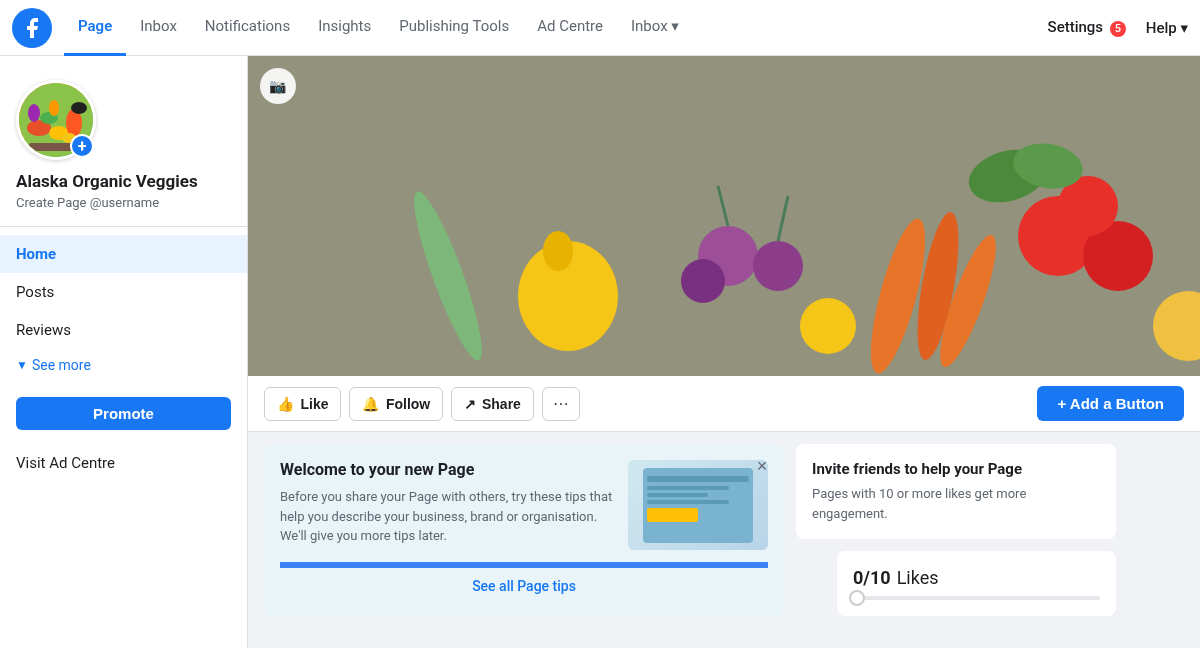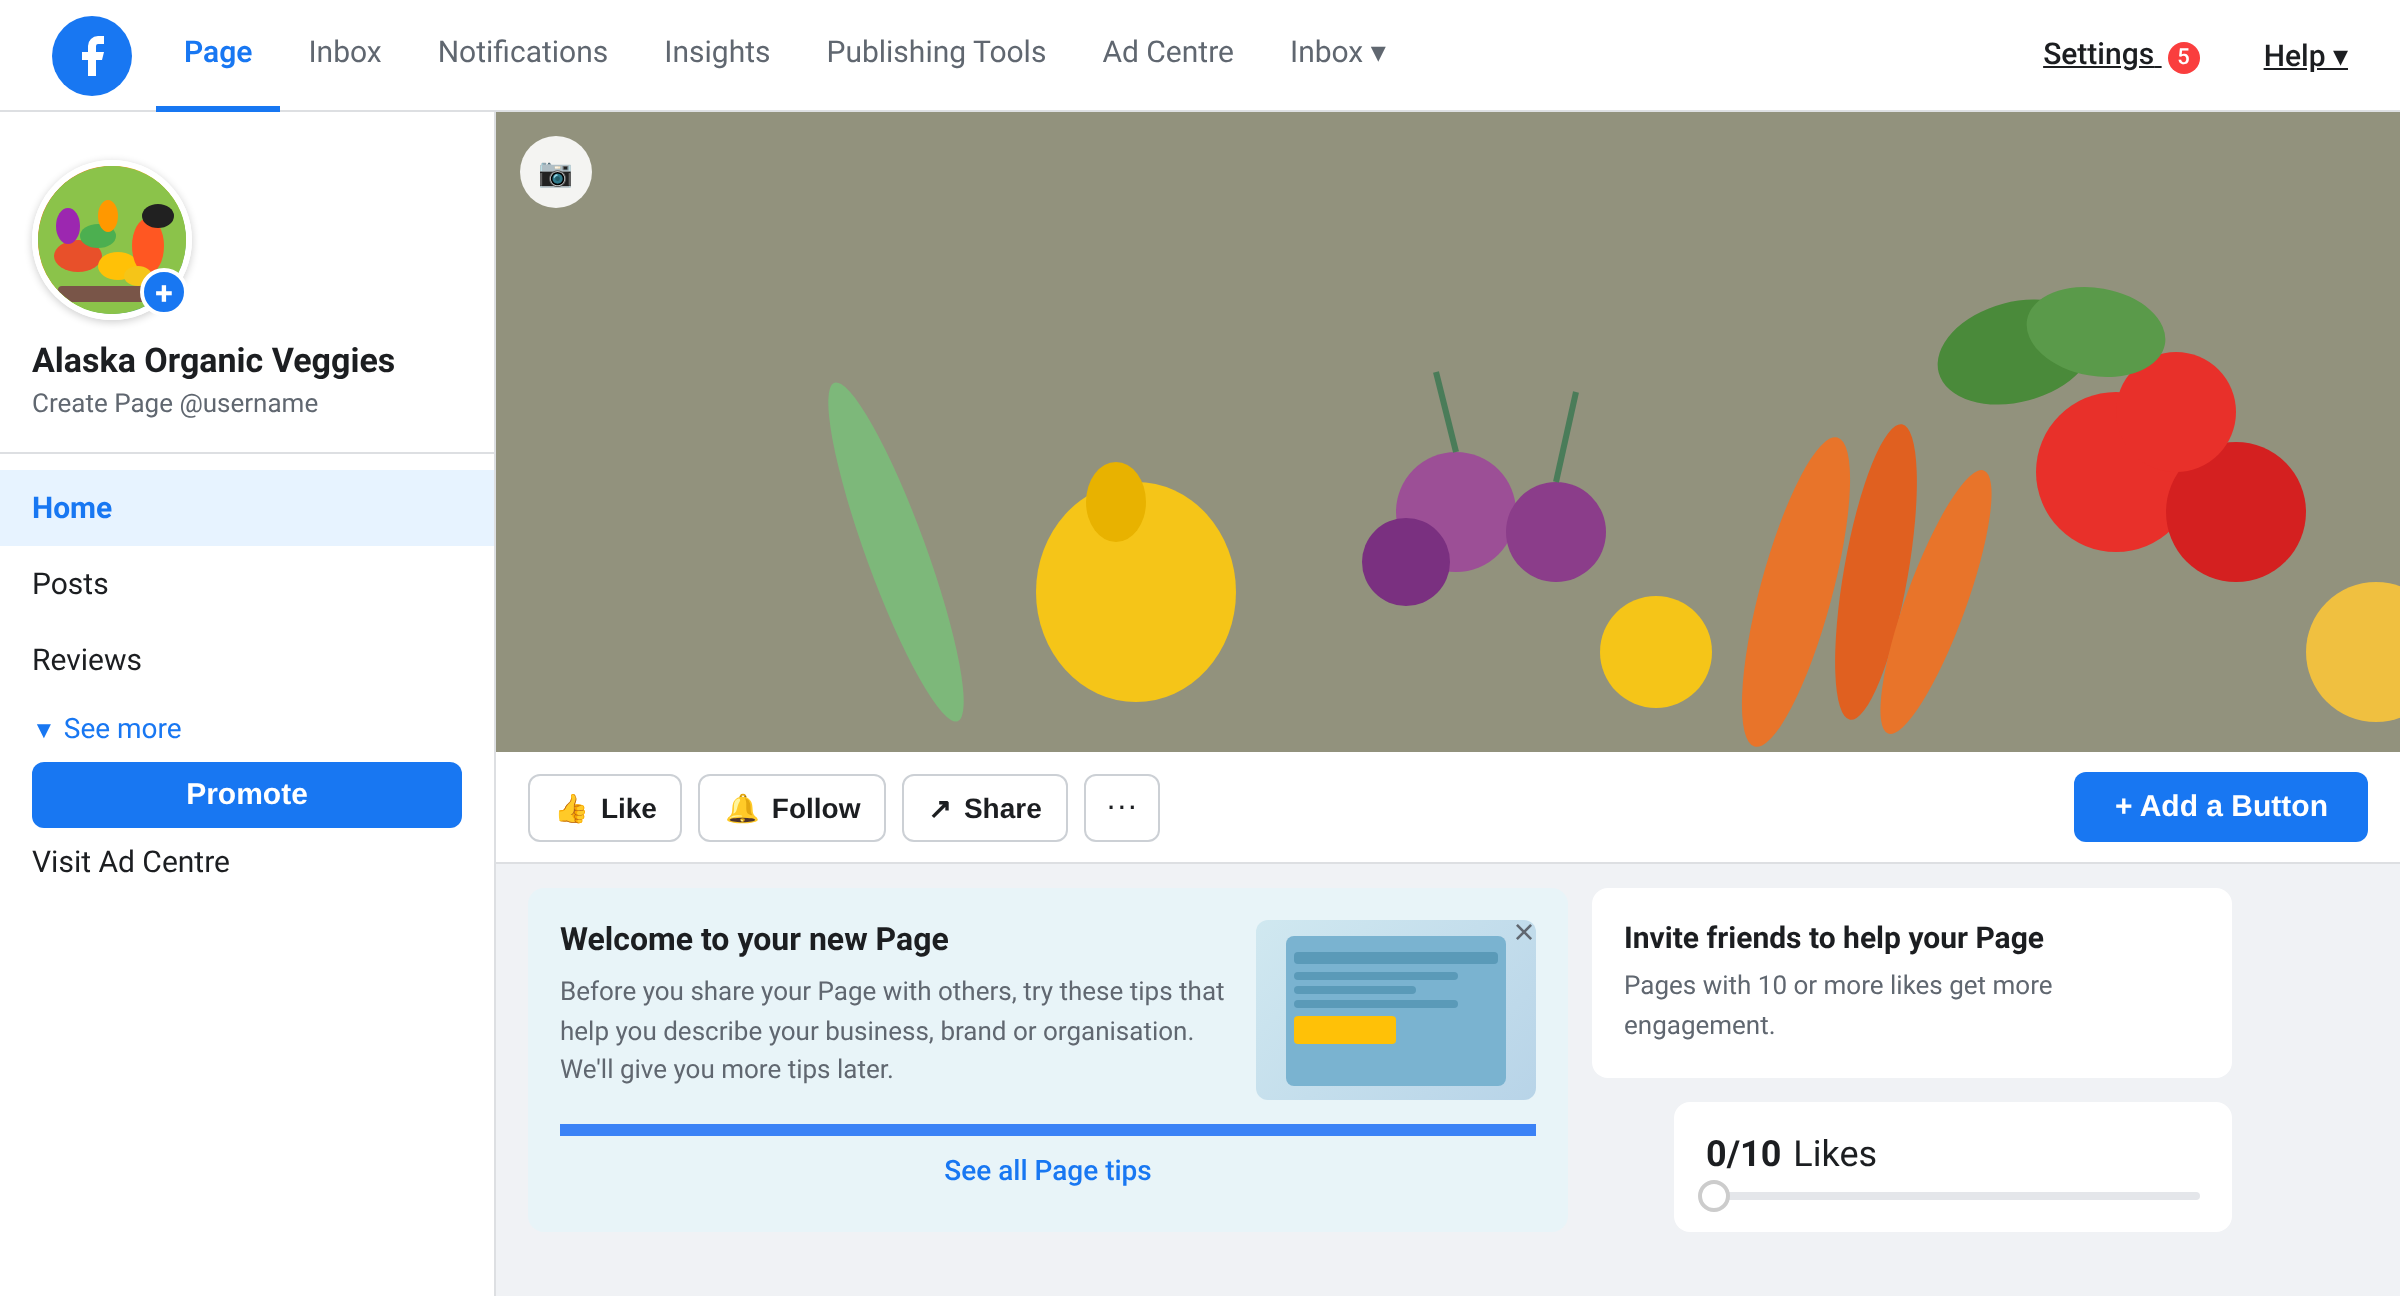--- a/index.html
+++ b/index.html
@@ -1,25 +1,25 @@
 <!DOCTYPE html>
 <html><head>
   <meta charset="utf-8">
   <style>
     * { margin: 0; padding: 0; box-sizing: border-box; }
     body { font-family: -apple-system, BlinkMacSystemFont, 'Segoe UI', Roboto, Helvetica, Arial, sans-serif; background: #f0f2f5; font-size: 14px; color: #1c1e21; width: 1200px; height: 648px; overflow: hidden; }
 
     
-    .top-nav { background: #fff; border-bottom: 1px solid #dddfe2; height: 56px; display: flex; align-items: center; padding: 0 26px; justify-content: space-between; }
+    .top-nav { background: #fff; border-bottom: 1px solid #dddfe2; height: 56px; display: flex; align-items: center; padding: 0 12px; justify-content: space-between; }
     .nav-left { display: flex; align-items: center; gap: 0; }
     .nav-logo { width: 40px; height: 40px; background: #1877f2; border-radius: 50%; display: flex; align-items: center; justify-content: center; margin-right: 12px; flex-shrink: 0; }
     .nav-logo svg { width: 24px; height: 24px; fill: white; }
     .nav-tab { padding: 0 14px; height: 56px; display: flex; align-items: center; font-size: 15px; color: #606770; cursor: pointer; border-bottom: 3px solid transparent; position: relative; }
     .nav-tab.active { color: #1877f2; border-bottom: 3px solid #1877f2; font-weight: 600; }
-    .nav-right { display: flex; align-items: flex-end; gap: 20px; text-decoration: underline; }
+    .nav-right { display: flex; align-items: flex-end; gap: 8px; }
     .nav-settings { font-size: 15px; color: #1c1e21; font-weight: 500; cursor: pointer; position: relative; }
     .nav-badge { background: #fa3e3e; color: white; border-radius: 50%; width: 16px; height: 16px; font-size: 11px; display: inline-flex; align-items: center; justify-content: center; margin-left: 3px; }
     .nav-help { font-size: 15px; color: #1c1e21; font-weight: 500; cursor: pointer; margin-left: 12px; }
 
     
     .main-layout { display: flex; height: calc(648px - 56px); }
 
     
     .sidebar { width: 248px; background: #fff; border-right: 1px solid #dddfe2; padding: 12px 0; flex-shrink: 0; overflow-y: auto; }
     .profile-section { padding: 12px 16px 8px; }
@@ -32,21 +32,21 @@
       radial-gradient(circle at 20% 70%, #ff6b35 0%, transparent 30%),
       radial-gradient(circle at 80% 70%, #ffd700 0%, transparent 30%),
       #8bc34a; overflow: hidden; }
     .avatar-plus { position: absolute; bottom: 2px; right: 2px; width: 24px; height: 24px; background: #1877f2; border-radius: 50%; border: 2px solid #fff; display: flex; align-items: center; justify-content: center; color: white; font-size: 16px; font-weight: bold; cursor: pointer; }
     .page-name { font-size: 17px; font-weight: 700; color: #1c1e21; line-height: 1.3; margin-bottom: 3px; }
     .page-username { font-size: 13px; color: #606770; }
     .sidebar-divider { height: 1px; background: #dddfe2; margin: 8px 0; }
     .sidebar-nav-item { padding: 10px 16px; font-size: 15px; color: #1c1e21; cursor: pointer; display: flex; align-items: center; }
     .sidebar-nav-item.active { font-weight: 700; background: #e7f3ff; color: #1877f2; }
     .see-more-btn { padding: 8px 16px; color: #1877f2; font-size: 14px; cursor: pointer; display: flex; align-items: center; gap: 4px; }
-    .promote-btn { margin: 0 16px; background: #1877f2; color: white; border: none; border-radius: 6px; padding: 8px 8px; font-size: 15px; font-weight: 600; cursor: pointer; width: calc(100% - 32px); text-align: center; }
+    .promote-btn { margin: 16px 16px; background: #1877f2; color: white; border: none; border-radius: 6px; padding: 8px 8px; font-size: 15px; font-weight: 600; cursor: pointer; width: calc(100% - 32px); text-align: center; }
     .visit-ad { padding: 8px 16px; font-size: 15px; color: #1c1e21; cursor: pointer; }
 
     
     .content-area { flex: 1; overflow-y: auto; background: #f0f2f5; }
 
     
     .cover-photo { position: relative; height: 320px; background: linear-gradient(135deg, #8bc34a 0%, #cddc39 20%, #ffc107 40%, #ff9800 60%, #f44336 80%, #9c27b0 100%); overflow: hidden; }
     .cover-photo-inner { width: 100%; height: 100%; background: 
       radial-gradient(ellipse at 15% 60%, #5d8a3c 0%, transparent 30%),
       radial-gradient(ellipse at 35% 70%, #f5c518 0%, transparent 25%),

